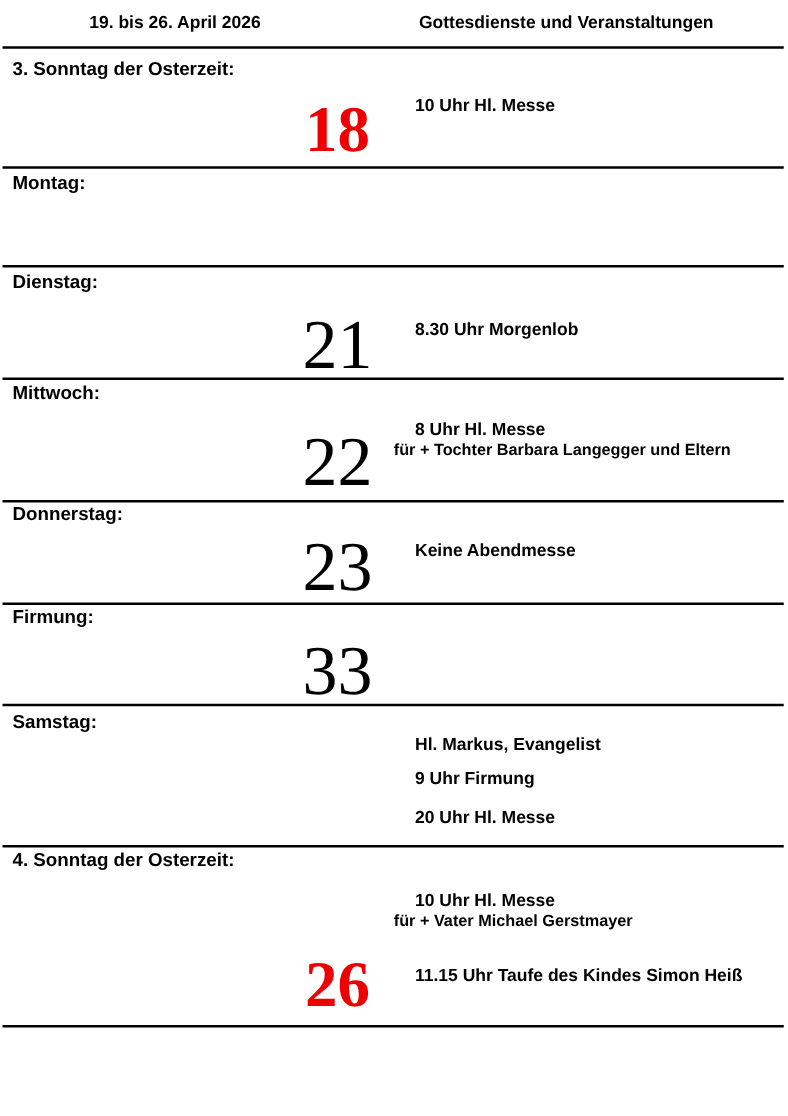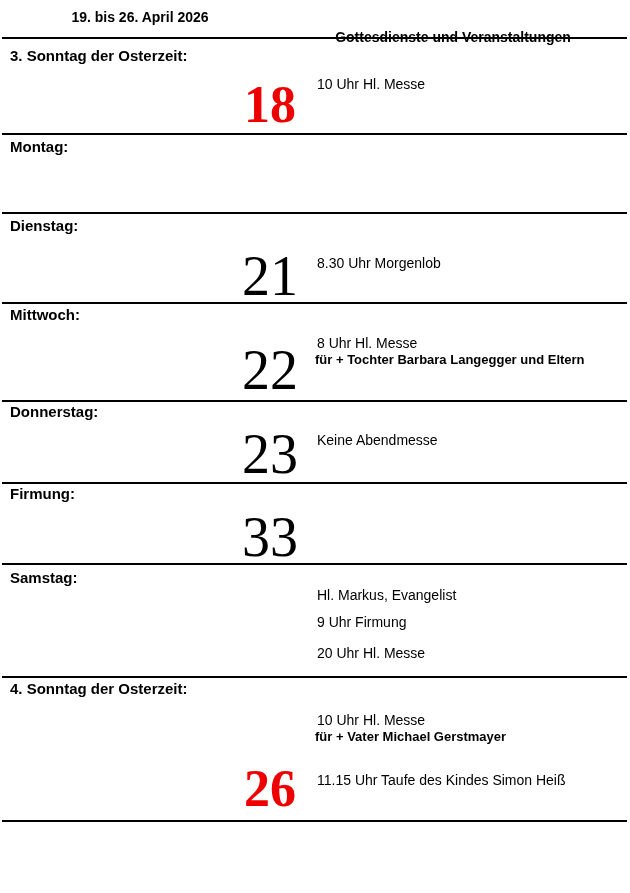--- a/index.html
+++ b/index.html
@@ -10,21 +10,21 @@
     font-family:"Liberation Sans", sans-serif;
     color:#000;
     overflow:hidden;
   }
   .hdr{
     position:absolute;top:9px;height:18px;
     font-size:14px;font-weight:bold;text-align:center;
     white-space:nowrap;
   }
   .hdr-date{left:10px;width:260px;}
-  .hdr-title{left:323px;width:260px;margin-top:20px;}
+  .hdr-title{left:323px;width:260px;}
   .line{
     position:absolute;left:2px;width:625px;height:0;
     border-top:2px solid #000;
   }
   .day-label{
     position:absolute;left:10px;
     font-size:15px;font-weight:bold;
     white-space:nowrap;
   }
   .num{
@@ -34,22 +34,22 @@
     font-size:56px;line-height:1;
     font-weight:normal;color:#000;
     white-space:nowrap;
   }
   .num.red{
     color:var(--sunday-red,#ee0000);
     font-weight:bold;
     font-size:52px;
   }
   .ev{
-    position:absolute;left:317px;
-    font-size:14px;font-weight:normal;
+    position:absolute;left:332px;
+    font-size:14px;font-weight:bold;
     white-space:nowrap;
   }
   .ev-sub{
     position:absolute;left:315px;
     font-size:13px;font-weight:bold;
     white-space:nowrap;
   }
 </style>
 </head>
 <body>

